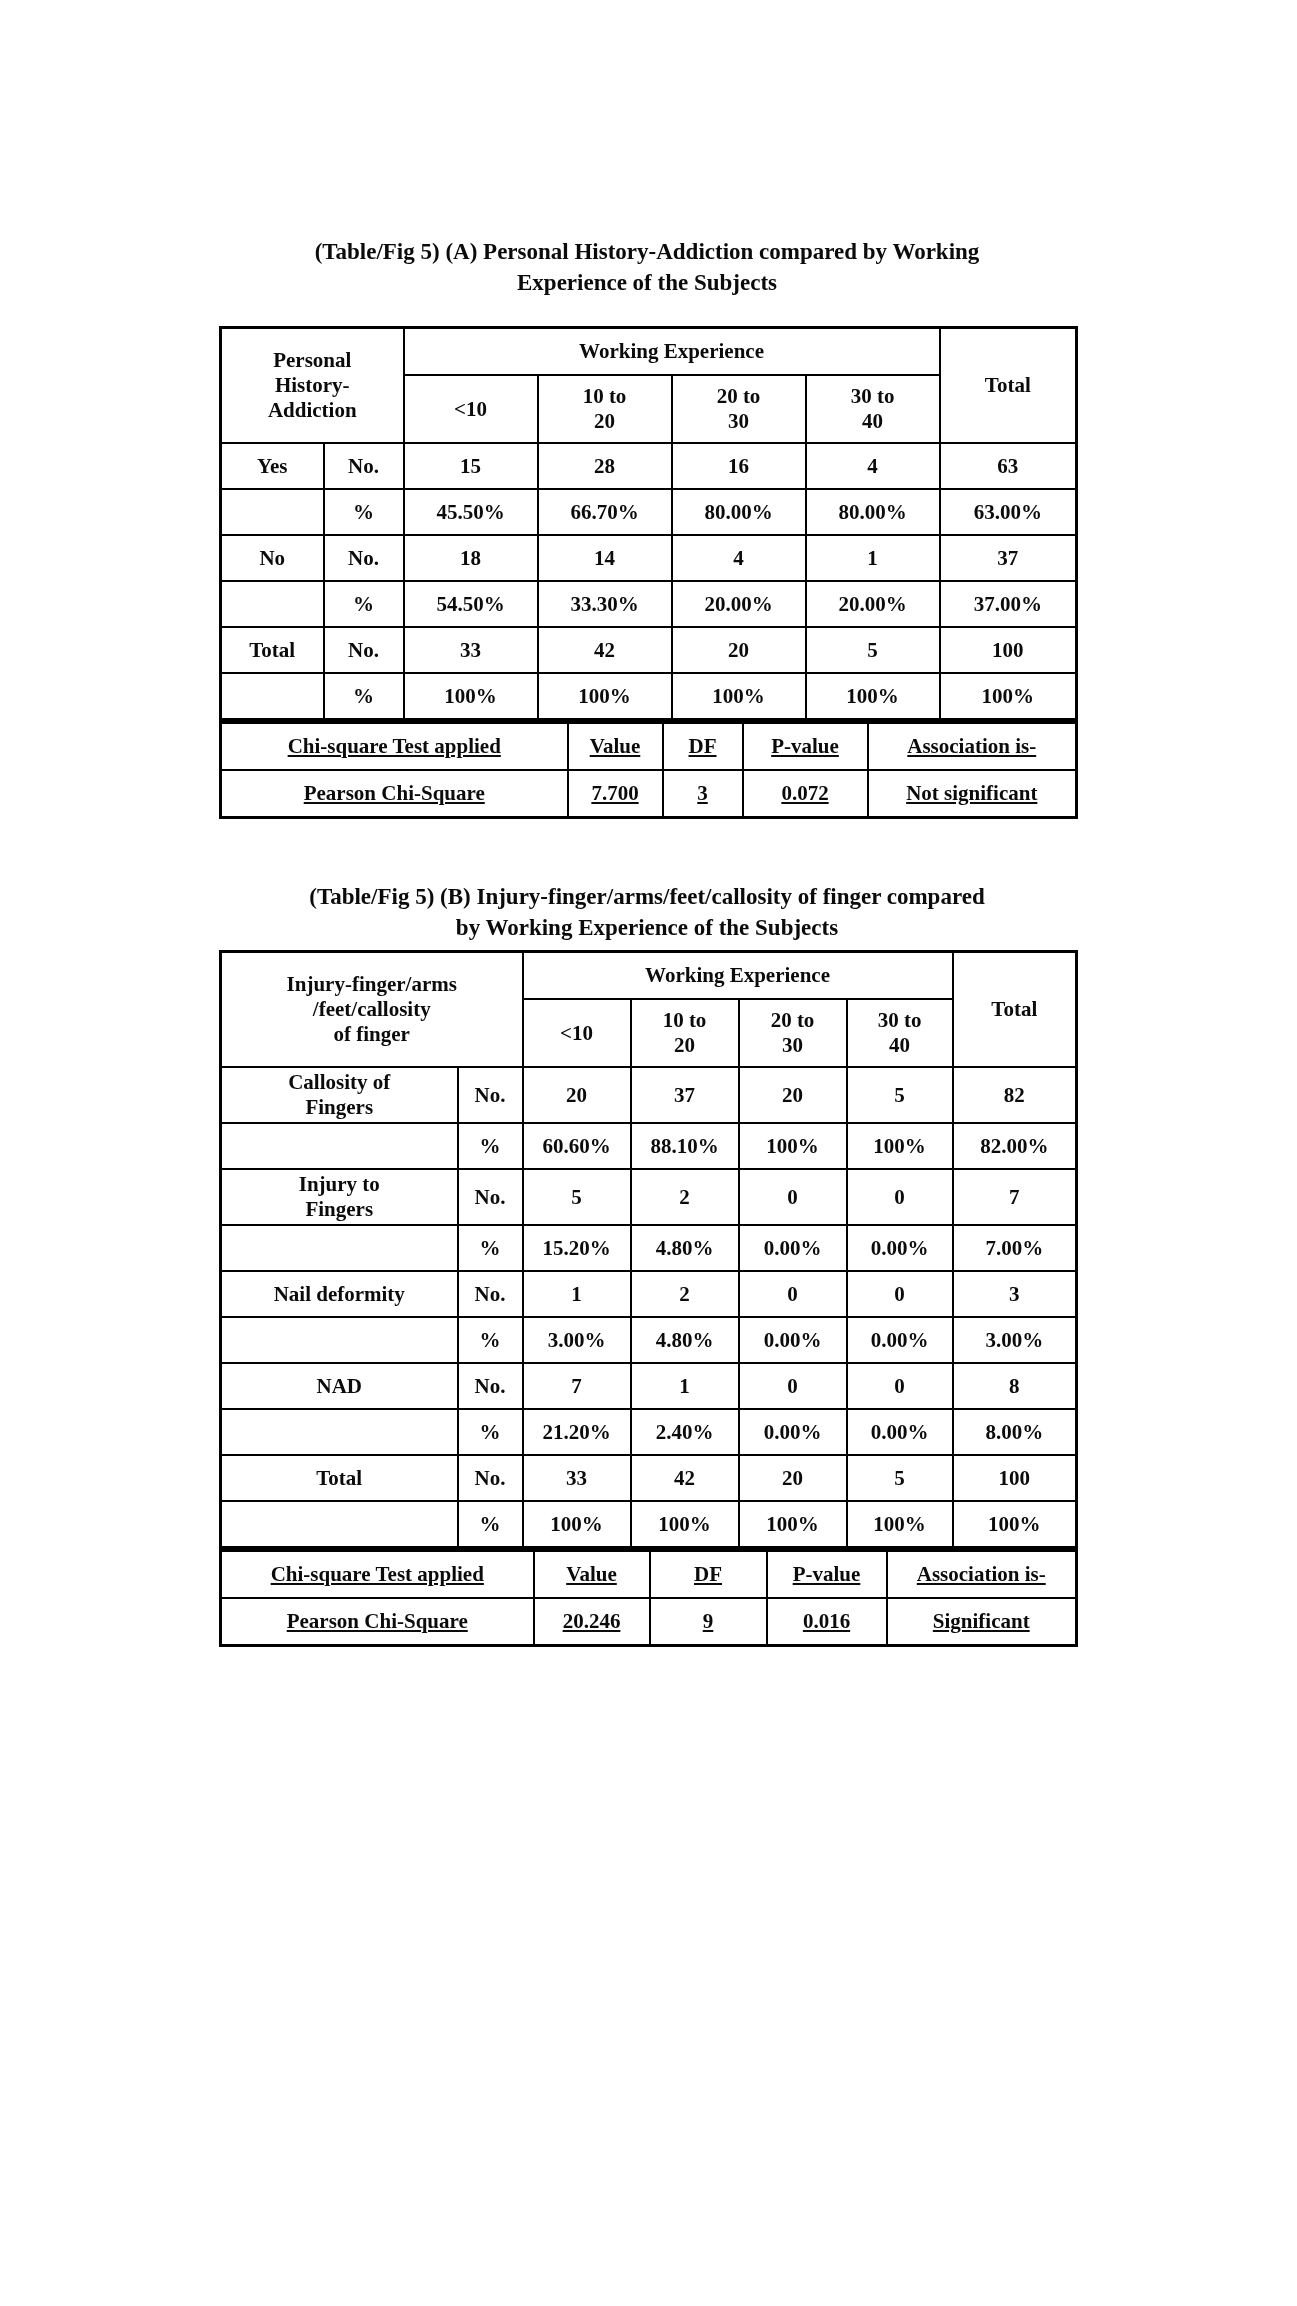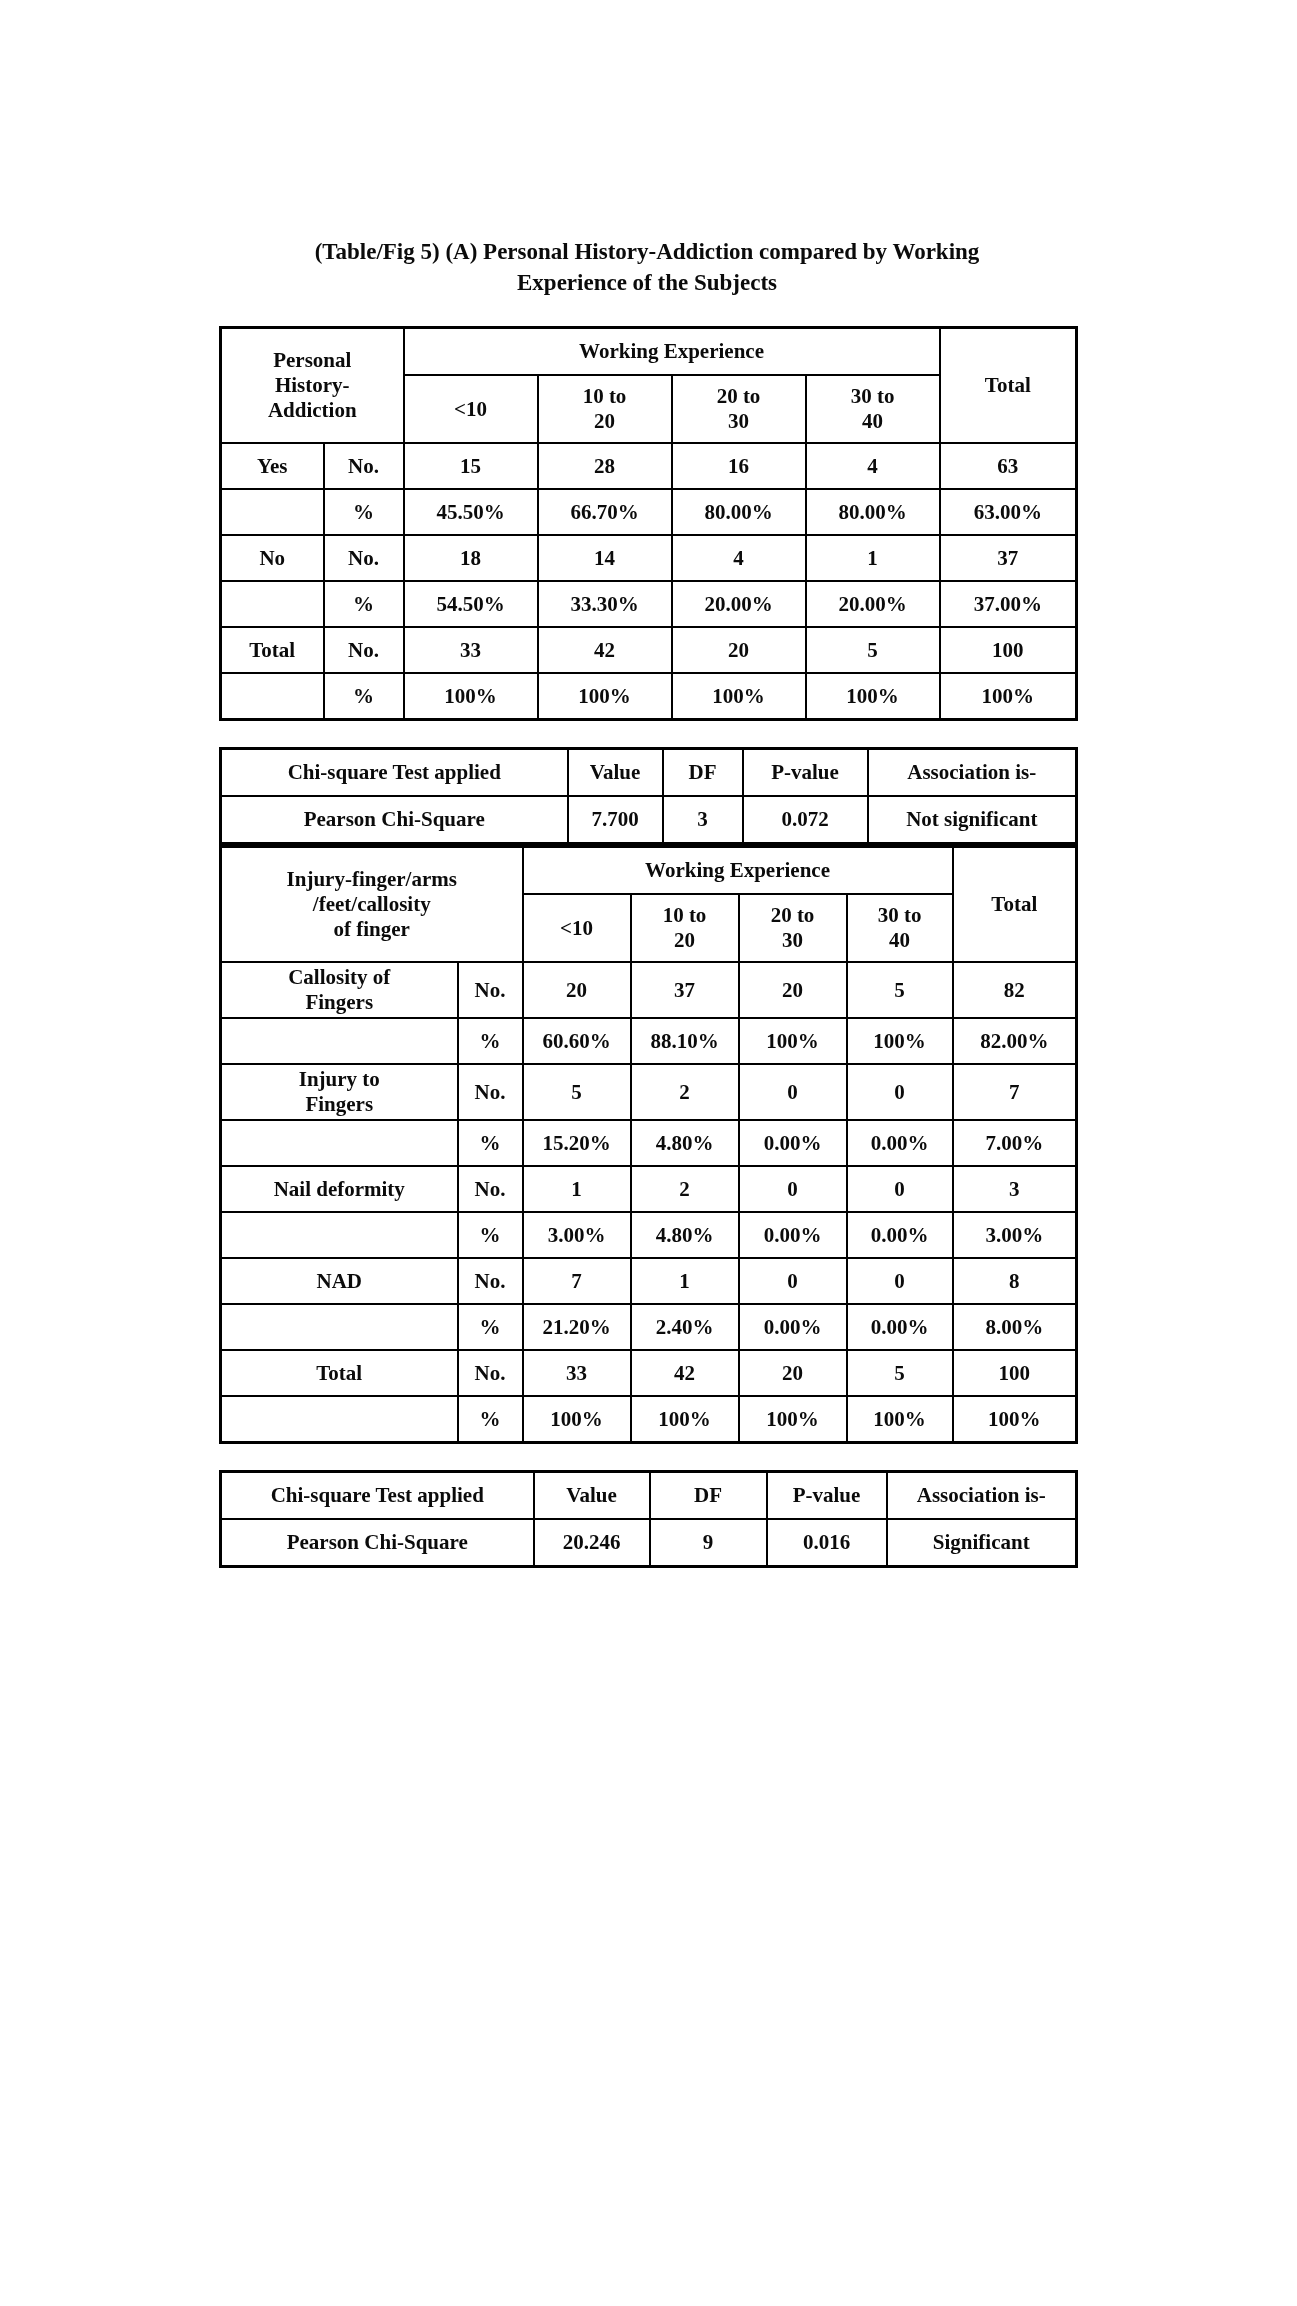--- a/index.html
+++ b/index.html
@@ -40,21 +40,21 @@
     text-align:center;
     vertical-align:middle;
     padding:2px 4px;
     height:40px;
     white-space:pre-line;
     overflow:hidden;
   }
   tr.hdr-group td{height:41px;}
   tr.hdr-sub td{height:62px;}
   td.lbl-cont{border-top:2px solid #a9a9a9;}
-  table.chi{margin-top:26px;}
+  table.chi{margin-top:0;text-decoration:underline;}
   table.chi td{height:41px;}
   table.tblB{margin-top:0;}
   .chiA{margin-top:14px;}
   .chiB{margin-top:10px;}
 </style>
 </head>
 <body>
 
 <div class="content">
 
@@ -164,20 +164,22 @@
     <tr>
       <td>Pearson Chi-Square</td>
       <td>7.700</td>
       <td>3</td>
       <td>0.072</td>
       <td>Not significant</td>
     </tr>
   </tbody>
     </table>
 
+  <h2 class="caption b">(Table/Fig 5) (B) Injury-finger/arms/feet/callosity of finger compared
+by Working Experience of the Subjects</h2>
 
   <table class="grid tblB">
     <colgroup>
       <col style="width:237px">
         <col style="width:65px">
       <col style="width:108px">
         <col style="width:108px">
         <col style="width:108px">
         <col style="width:106px">
       <col style="width:124px">

